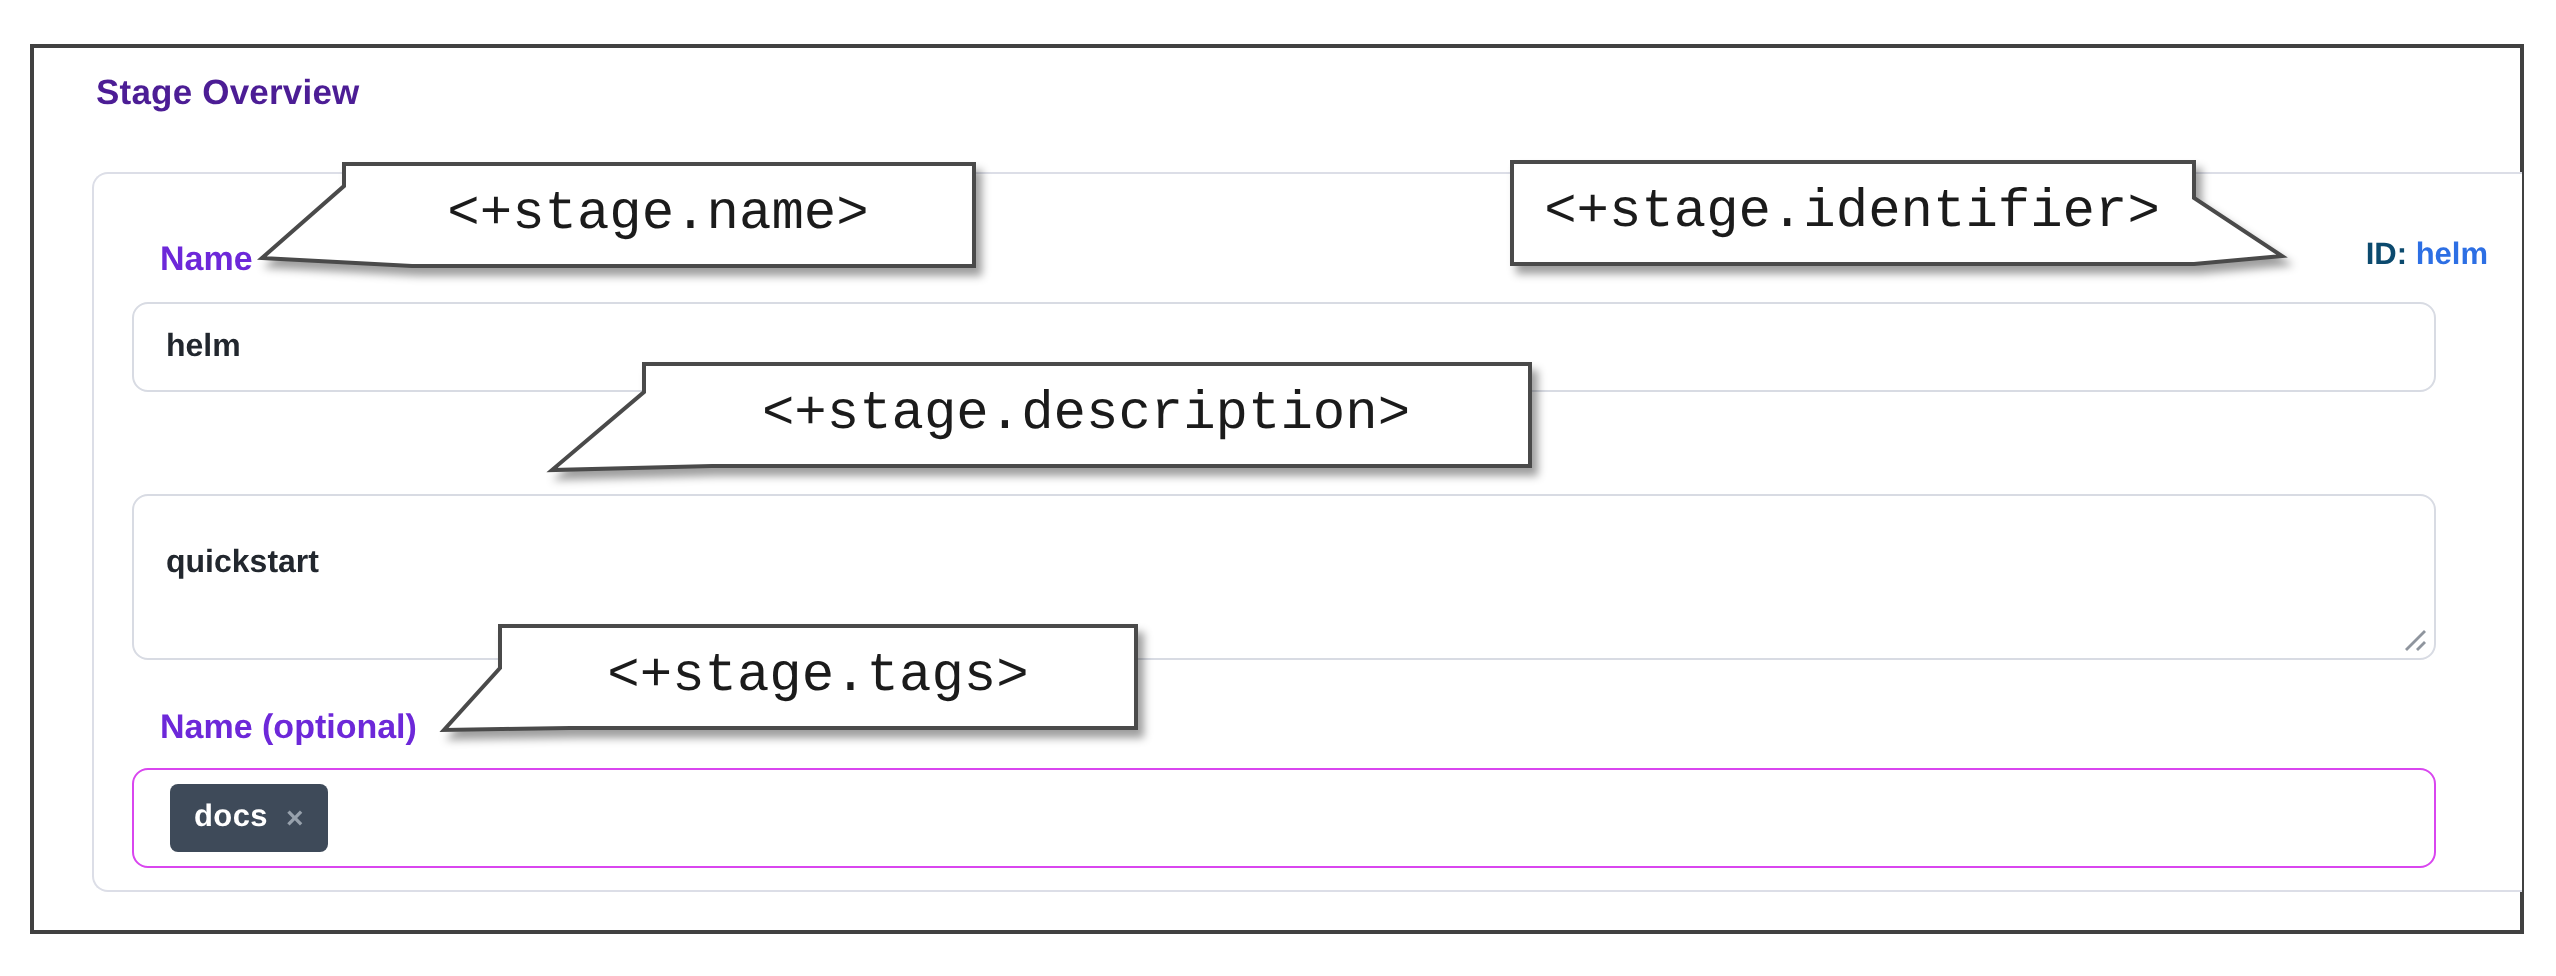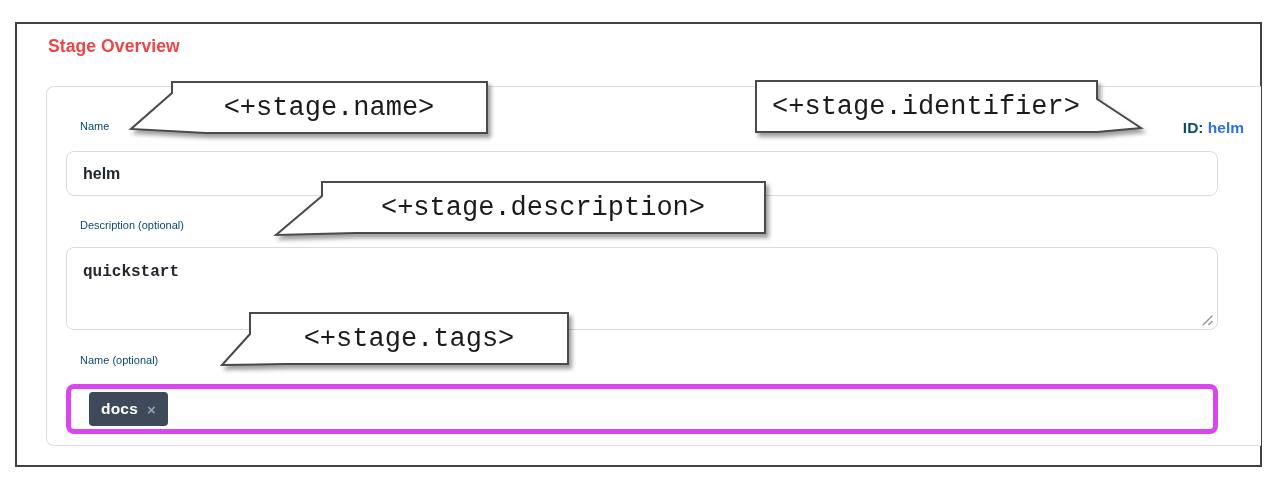--- a/index.html
+++ b/index.html
@@ -18,38 +18,38 @@
     left: 15px; top: 22px;
     width: 1247px; height: 445px;
     border: 2px solid #414141;
     background: #ffffff;
   }
   .page-title {
     position: absolute;
     left: 48px; top: 36px;
     font-size: 17.5px;
     font-weight: bold;
-    color: #ef4444;
+    color: #4c1d95;
     letter-spacing: .1px;
   }
   
   .card {
     position: absolute;
     left: 46px; top: 86px;
     width: 1215px; height: 360px;
     background: #ffffff;
     border: 1px solid #dcdee7;
     border-right: none;
     border-radius: 8px 0 0 8px;
   }
   .field-label {
     position: absolute;
-    font-size: 11px;
-    font-weight: 400;
-    color: #0c4a6e;
+    font-size: 17px;
+    font-weight: 700;
+    color: #6d28d9;
   }
   #label-name { left: 80px; top: 120px; }
   #label-description { left: 80px; top: 219px; }
   #label-tags { left: 80px; top: 354px; }
 
   .id-row {
     position: absolute;
     top: 119px; right: 34px;
     font-size: 15.5px;
     font-weight: 600;
@@ -67,36 +67,35 @@
     border-radius: 8px;
     font-family: "Liberation Sans", sans-serif;
     font-size: 16px;
     font-weight: 600;
     color: #22272e;
     outline: none;
   }
   #input-name { top: 151px; height: 45px; padding: 0 16px; }
   #input-description {
     top: 247px; height: 83px;
-    padding: 14px 16px;
+    padding: 24px 16px;
     resize: none;
     line-height: 1.3;
-    font-family: Liberation Mono, monospace;
   }
   .resize-grip {
     position: absolute;
     left: 1200px; top: 313px;
     width: 14px; height: 14px;
     cursor: nwse-resize;
   }
   .tags-box {
     position: absolute;
     left: 66px; top: 384px;
     width: 1152px; height: 50px;
-    border: 5px solid #d946ef;
+    border: 1px solid #d946ef;
     border-radius: 8px;
     background: #ffffff;
     display: flex;
     align-items: center;
     padding: 0 8px 0 18px;
     cursor: text;
   }
   .tag-chip {
     display: inline-flex;
     align-items: center;
@@ -149,21 +148,20 @@
   <div class="card"></div>
 
   <div class="field-label" id="label-name">Name</div>
   <div class="id-row">
     <span class="id-prefix">ID:</span>
     <span> </span>
     <a class="id-link">helm</a>
   </div>
   <input class="text-input" id="input-name" type="text" value="helm" style="">
 
-  <div class="field-label" id="label-description">Description (optional)</div>
   <textarea class="text-input" id="input-description" style="">quickstart</textarea>
   <svg class="resize-grip" viewBox="0 0 14 14">
     <line x1="12.5" y1="2.5" x2="3" y2="12" stroke="#8f959e" stroke-width="1.4"></line>
     <line x1="12.5" y1="8" x2="8.5" y2="12" stroke="#8f959e" stroke-width="1.4"></line>
   </svg>
 
   <div class="field-label" id="label-tags">Name (optional)</div>
   <div class="tags-box">
     <span class="tag-chip">
       <span>docs</span>

